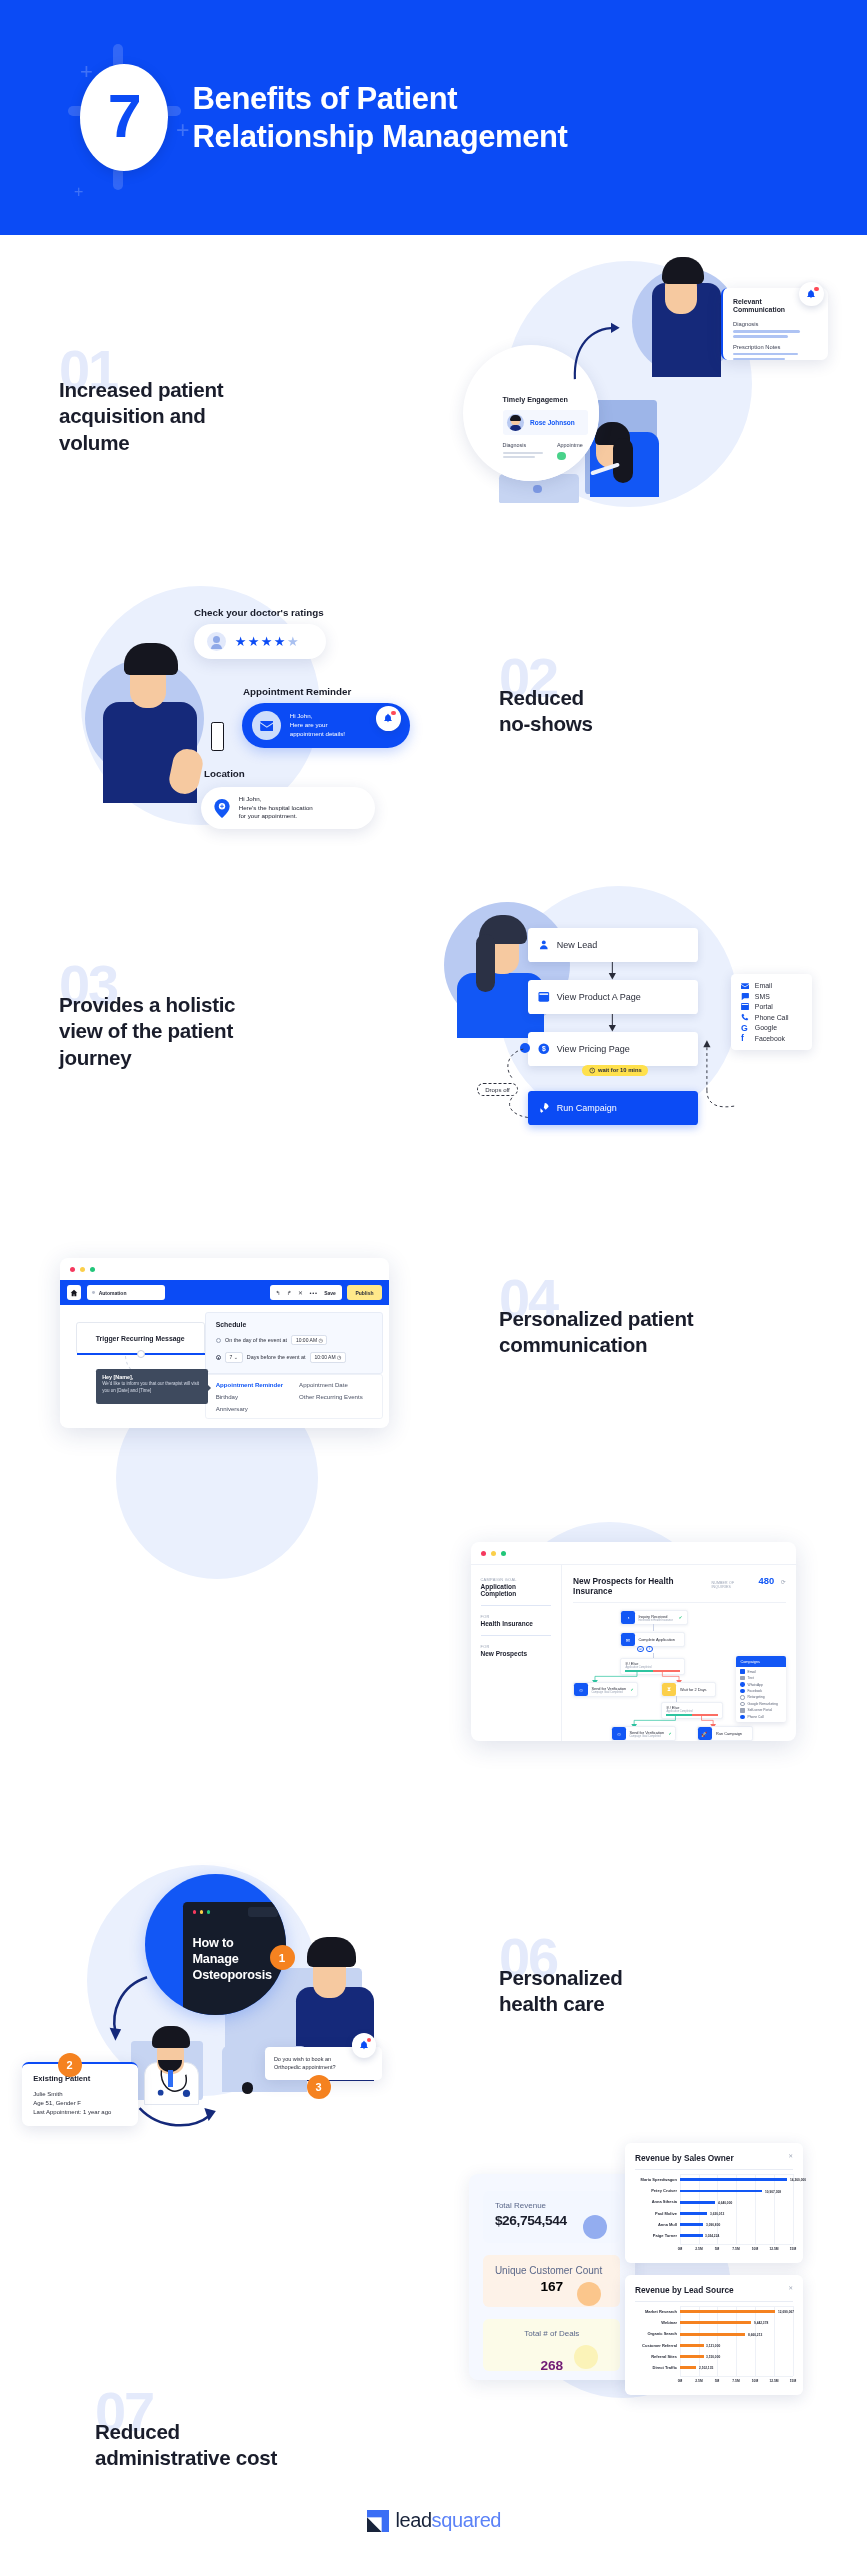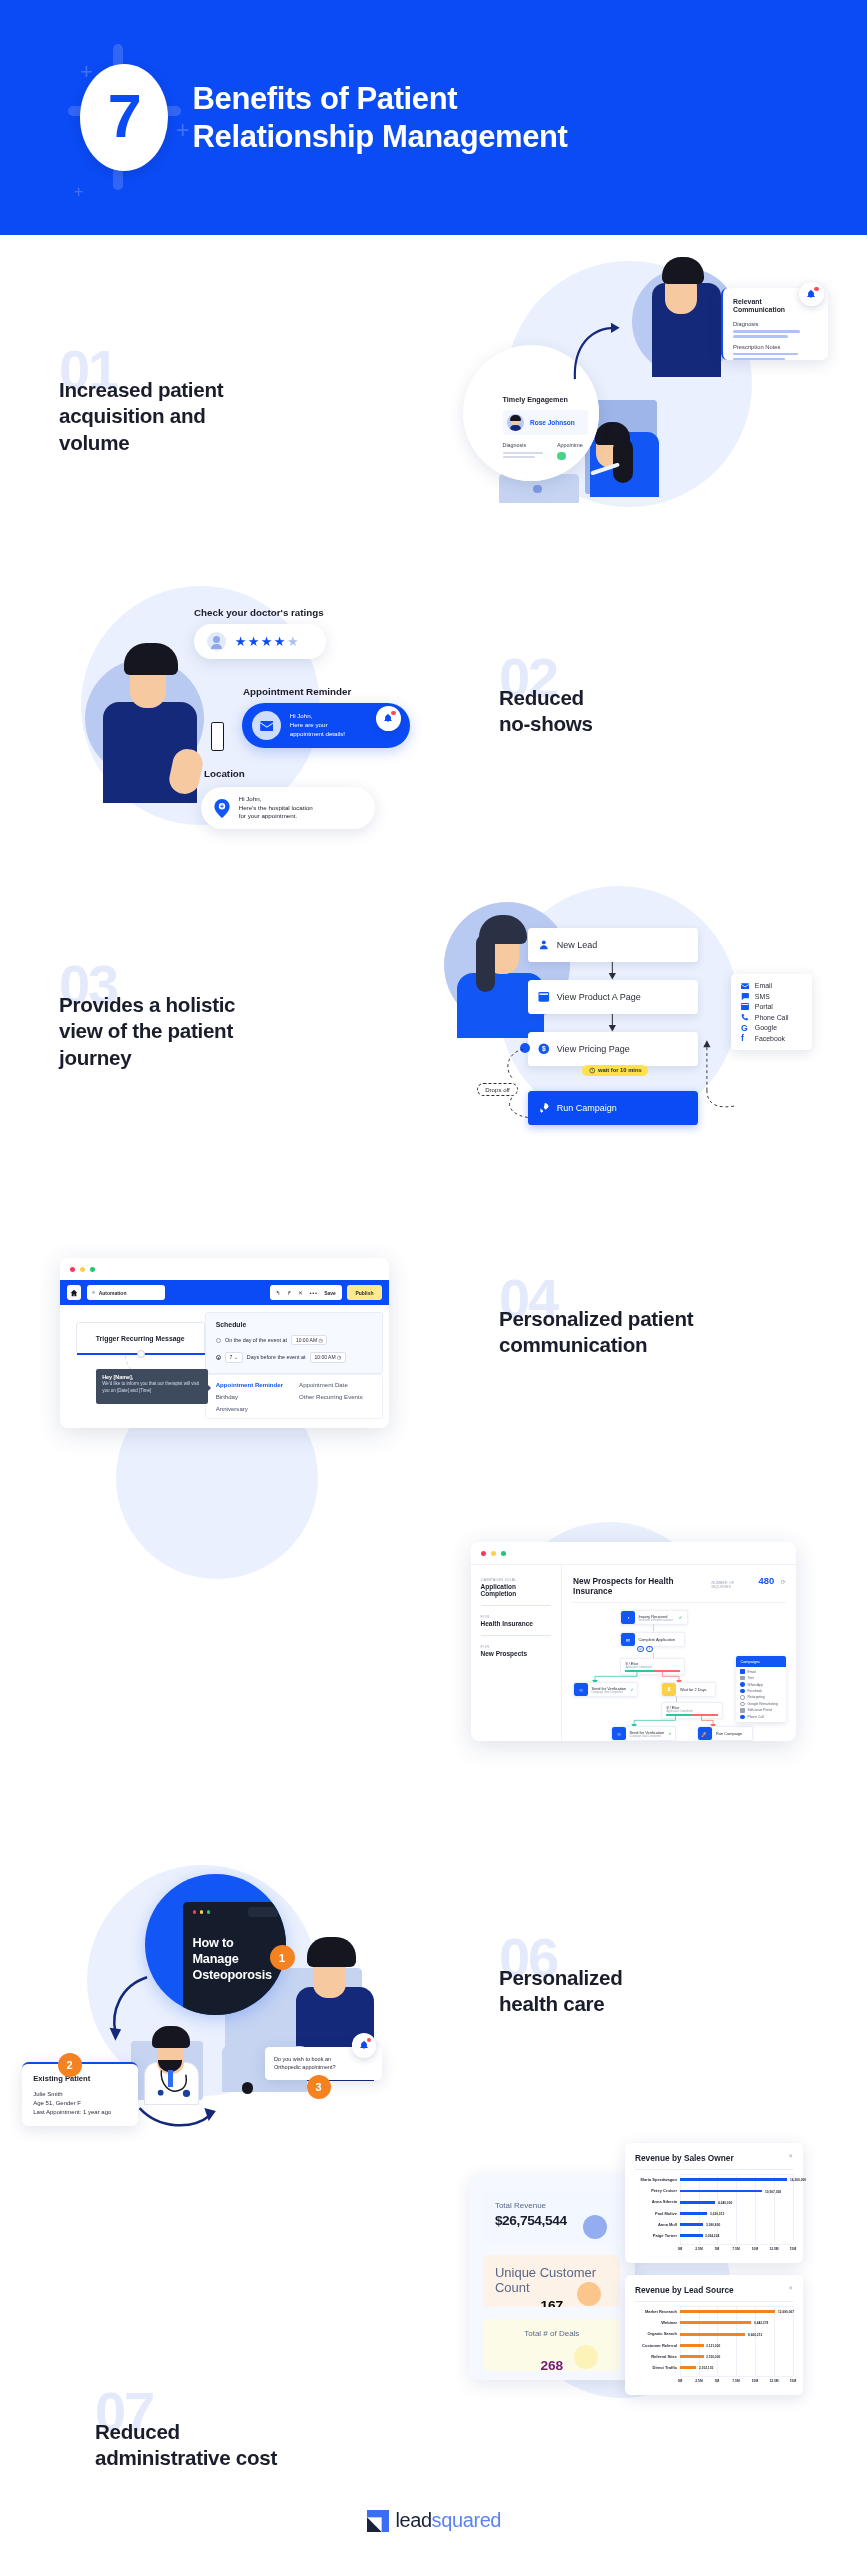--- a/index.html
+++ b/index.html
@@ -716,21 +716,21 @@
     <div class="ill" style="left:463px;top:51px;width:347px;height:325px;">
       <div class="bigcircle" style="left:51px;top:29px;width:217px;height:217px;"></div>
 
       <div style="position:absolute;left:5.8px;top:22px;width:166px;height:206px;background:#f5f8ff;border-radius:8.7px;box-shadow:0 4.3px 17.4px rgba(30,50,110,0.10);padding:17.4px 14.5px;">
         <div style="position:relative;background:#f3f7ff;border-radius:5.8px;height:52px;padding:10px 11.6px;overflow:hidden;">
           <div style="font-size:8px;color:#5a6789;">Total Revenue</div>
           <div style="font-size:13.7px;font-weight:700;color:#1a1d2b;margin-top:2.9px;letter-spacing:-0.4px;position:relative;z-index:2;">$26,754,544</div>
           <div style="position:absolute;right:13px;bottom:4.3px;width:24px;height:24px;border-radius:50%;background:#93adf0;z-index:1;"></div>
         </div>
         <div style="position:relative;background:#fdf2e8;border-radius:5.8px;height:52px;padding:10px 11.6px;margin-top:11.6px;overflow:hidden;">
-          <div style="font-size:13px;color:#5a6789;">Unique Customer Count</div>
+          <div style="font-size:10px;color:#5a6789;">Unique Customer Count</div>
           <div style="font-size:13.7px;font-weight:700;color:#000000;margin-top:2.9px;text-align:center;position:relative;z-index:2;">167</div>
           <div style="position:absolute;right:19px;bottom:1.4px;width:24px;height:24px;border-radius:50%;background:#fbc68c;z-index:1;"></div>
         </div>
         <div style="position:relative;background:#fcfbe8;border-radius:5.8px;height:52px;padding:10px 11.6px;margin-top:11.6px;overflow:hidden;">
           <div style="font-size:8px;color:#5a6789;text-align:center;">Total # of Deals</div>
           <div style="font-size:13.7px;font-weight:700;color:#701a75;margin-top:20px;text-align:center;position:relative;z-index:2;">268</div>
           <div style="position:absolute;right:22px;bottom:1.4px;width:24px;height:24px;border-radius:50%;background:#fbf3b8;z-index:1;"></div>
         </div>
       </div>
 

